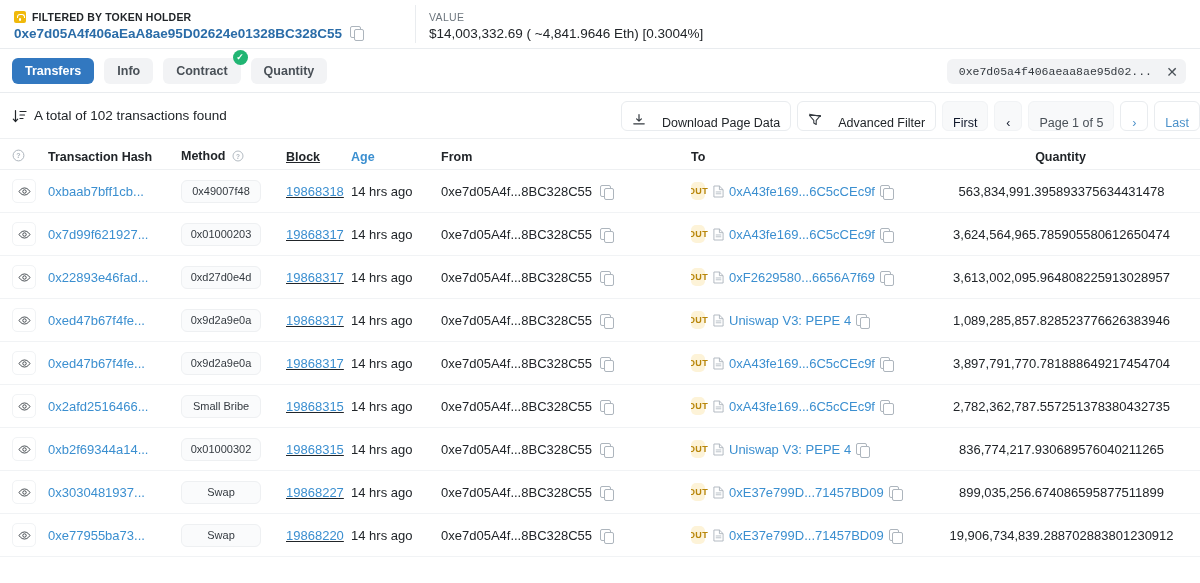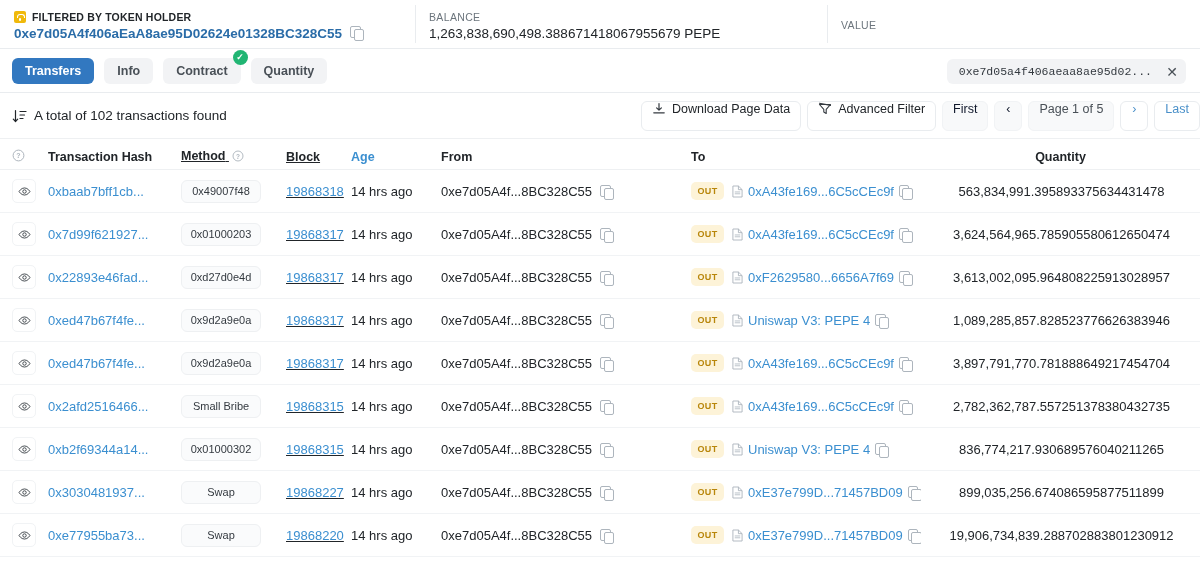--- a/index.html
+++ b/index.html
@@ -123,21 +123,21 @@
   .sortico {
     width: 15px; height: 14px; position: relative; flex: none;
   }
   .sortico svg { display: block; }
   .tb-right {
     margin-left: auto; display: flex; align-items: center; gap: 6px;
     padding-right: 0px;
   }
   .btn {
     height: 30px; border: 1px solid #e9ecef; border-radius: 6px;
-    background: #fff; display: flex; align-items: flex-start; gap: 6px;
+    background: #fff; display: flex; align-items: flex-end; gap: 16px;
     padding: 0 10px; font-size: 12.5px; color: #212529; cursor: pointer;
     white-space: nowrap;
   }
   .btn.muted { color: #0f172a; background: #f8f9fa; border-color: #f1f3f5; cursor: default;}
   .btn.page { color: #495057; background: #f8f9fa; border-color: #f1f3f5; cursor: default;}
   .btn.link { color: #4a90c9; }
   .btn.sq { width: 28px; padding: 0; justify-content: center; }
 
   
   table { width: 100%; border-collapse: collapse; table-layout: fixed; }
@@ -151,21 +151,21 @@
   }
   thead th.age { color: #3b8fd0; }
   tbody td {
     padding: 0; height: 43px; vertical-align: middle;
     border-bottom: 1px solid #f1f3f5;
     font-size: 13px; color: #212529;
     white-space: nowrap; overflow: hidden;
   }
   .col-eye   { width: 48px; padding-left: 12px !important; }
   .col-hash  { width: 133px; }
-  .col-meth  { width: 105px; text-decoration: underline; }
+  .col-meth  { width: 105px; }
   .col-block { width: 65px; text-decoration: underline; }
   .col-age   { width: 90px; }
   .col-from  { width: 250px; }
   .col-to    { width: 230px; }
   .col-qty   { width: auto; text-align: center; }
 
   .eye-btn {
     width: 24px; height: 24px; border-radius: 5px;
     border: 1px solid #f1f3f5; background: #fff;
     display: flex; align-items: center; justify-content: center;
@@ -175,21 +175,21 @@
   .blocklink { color: #3b8fd0; cursor: pointer; font-size: 13px; }
   .methbadge {
     display: inline-flex; align-items: center; justify-content: center;
     min-width: 80px; max-width: 92px; height: 23px; padding: 8px 8px;
     border: 1px solid #eef0f2; border-radius: 6px; background: #fafbfc;
     font-size: 11px; color: #343a40; overflow: hidden;
   }
   .cellflex { display: flex; align-items: center; gap: 8px; }
   .outbadge {
     display: inline-flex; align-items: center; justify-content: center;
-    width: 33px; height: 18px; border-radius: 5px;
+    width: 14px; height: 18px; border-radius: 5px;
     background: #fdf3d8; color: #b8860b;
     font-size: 9px; font-weight: 700; letter-spacing: .4px;
     flex: none;
   }
   .doc-ico { width: 11px; height: 13px; flex: none; }
   .addrtxt { color: #3b8fd0; cursor: pointer; }
   .qty { font-size: 13px; color: #212529; padding-left: 2px; }
   .fromtxt { color: #212529; }
 </style>
 </head>
@@ -199,26 +199,23 @@
   <div class="summary-cell c1">
     <div class="sum-label bold">
       <span class="lock-ico"></span>
       <span>FILTERED BY TOKEN HOLDER</span>
     </div>
     <div class="sum-value addr">
       <span>0xe7d05A4f406aEaA8ae95D02624e01328BC328C55</span>
       <span class="copy"></span>
     </div>
   </div>
-  <div class="summary-cell c2">
-    <div class="sum-label">BALANCE</div>
-    <div class="sum-value">1,263,838,690,498.388671418067955679 PEPE</div>
-  </div>
   <div class="summary-cell c3">
     <div class="sum-label">VALUE</div>
+    <div class="sum-value">$14,003,332.69 ( ~4,841.9646 Eth) [0.3004%]</div>
   </div>
 </div>
 
 <div class="tabbar">
   <div class="tab active">
       <span>Transfers</span>
     </div>
   <div class="tab">
       <span>Info</span>
     </div>

